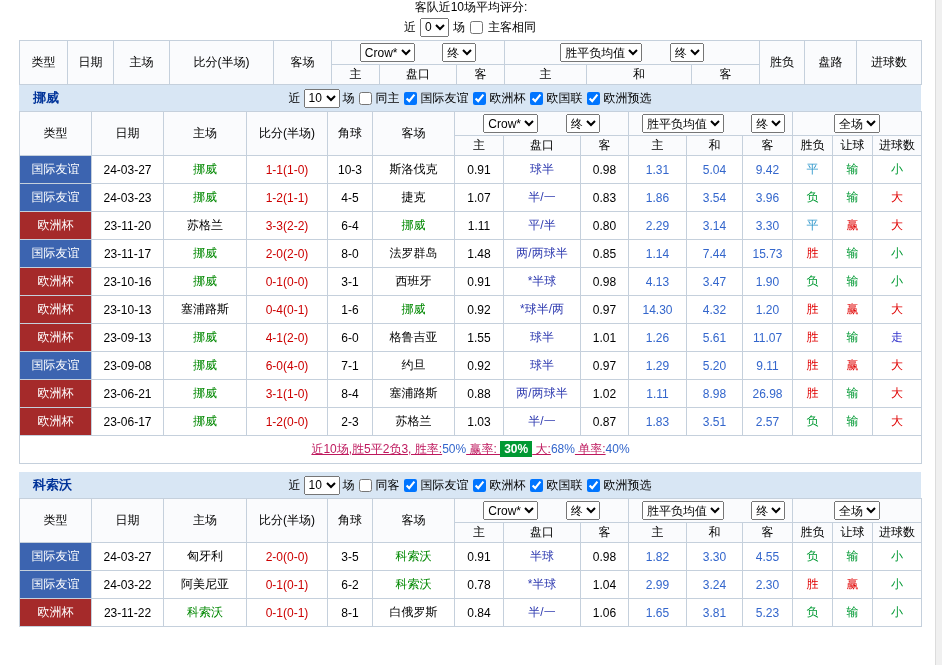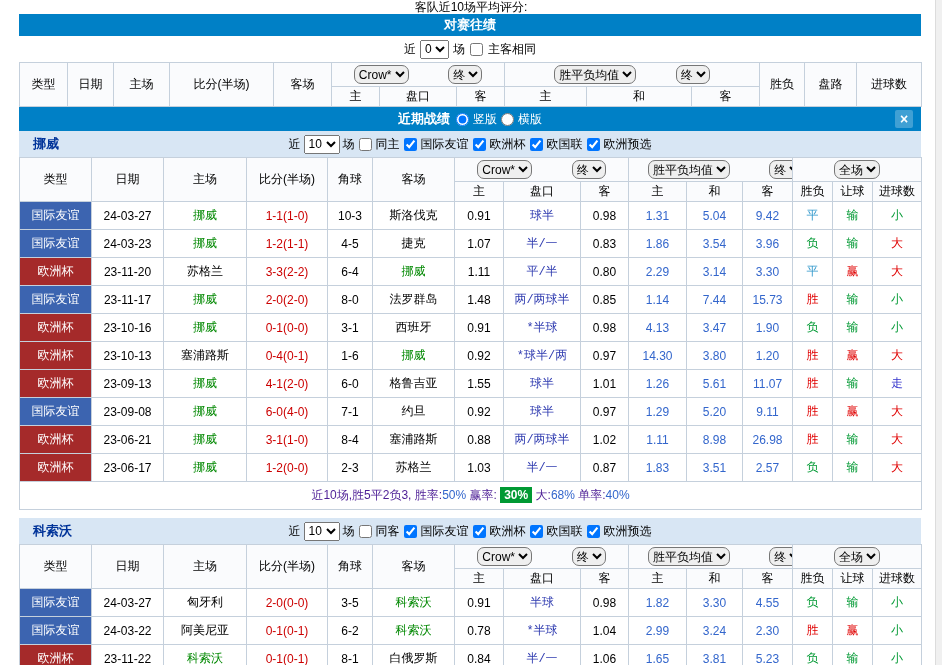--- a/index.html
+++ b/index.html
@@ -9,59 +9,56 @@
   .top-partial{height:14px;overflow:hidden;text-align:center;font-size:12px;line-height:14px;color:#000;}
   .content{width:902px;margin-left:19px;}
   .bluebar{background:#0080C6;color:#fff;height:22px;line-height:22px;text-align:center;font-weight:bold;font-size:13px;}
   .h2h-controls{height:26px;display:flex;align-items:center;justify-content:center;gap:4px;background:#fff;}
   table.grid{table-layout:fixed;width:902px;border-collapse:collapse;background:#fff;}
   .grid th,.grid td{border:1px solid #C5D0DC;text-align:center;overflow:hidden;white-space:nowrap;font-weight:normal;padding:0 1px;}
   .grid thead th{background:#FAFBFD;}
   .hr1 th{height:24px;}
   .hr2 th{height:20px;}
   .grid tbody td{height:28px;}
-  .selth select{margin:0 18px;border-radius:7px;}
+  .selth select{margin:0 12px;}
   select{font-size:12px;height:19px;vertical-align:middle;}
   input[type=checkbox],input[type=radio]{width:13px;height:13px;margin:0 1px;vertical-align:middle;}
   .recent-bar{height:24px;display:flex;align-items:center;justify-content:center;gap:3px;position:relative;font-weight:normal;}
   .recent-bar .rtitle{font-weight:bold;font-size:13px;margin-right:2px;}
   .recent-bar .rlabel{font-size:12px;color:#fff;}
   .close-btn{position:absolute;right:8px;top:3px;width:18px;height:18px;line-height:18px;text-align:center;background:rgba(255,255,255,0.25);border-radius:2px;cursor:pointer;font-size:14px;font-weight:bold;color:#fff;}
   .section-bar{height:26px;background:#D8E6F4;position:relative;}
   .team-name{position:absolute;left:14px;top:50%;transform:translateY(-50%);font-weight:bold;color:#003399;font-size:13px;}
   .sec-controls{display:flex;align-items:center;justify-content:center;height:100%;gap:3px;font-size:12px;color:#000;}
   .lg{color:#fff;}
   .lg-blue{background:#3C64B0;}
   .lg-red{background:#A52A2A;}
   .team-focus{color:#008800;}
   .score{color:#CC0000;}
-  .handicap{color:#2F3BB0;font-family:Liberation Mono, monospace;}
+  .handicap{color:#2F3BB0;}
   .avg{color:#3366CC;}
   .c-red{color:#E00000;}
   .c-green{color:#009933;}
   .c-blue{color:#3399CC;}
   .c-navy{color:#3333CC;}
   .footer-cell{height:26px;text-align:center;}
-  .fp-plain{color:#4c1d95;}
+  .fp-plain{color:#be185d;text-decoration:underline;}
   .fp-blue{color:#3366CC;}
   .fp-badge{background:#009933;color:#fff;padding:1px 4px;font-weight:bold;}
   .gap{height:8px;background:#fff;}
 </style>
 </head>
 <body>
 
 <div class="scrollbar"></div>
 
 <div class="top-partial">客队近10场平均评分:</div>
 
 <div class="content">
 
-  <div class="bluebar">
-    <span>对赛往绩</span>
-  </div>
 
   <div class="h2h-controls">
     <span>近</span>
     <select><option>0</option></select>
     <span>场</span>
     <input type="checkbox" style="">
     <span>主客相同</span>
   </div>
 
   <table class="grid">
@@ -104,28 +101,20 @@
         <th>主</th>
         <th>盘口</th>
         <th>客</th>
         <th>主</th>
         <th>和</th>
         <th>客</th>
       </tr>
     </thead>
   </table>
 
-  <div class="bluebar recent-bar">
-    <span class="rtitle">近期战绩</span>
-    <input type="radio" name="layout" checked="" style="">
-    <span class="rlabel">竖版</span>
-    <input type="radio" name="layout" style="">
-    <span class="rlabel">横版</span>
-    <span class="close-btn">×</span>
-  </div>
 
   <div class="section-bar">
     <span class="team-name">挪威</span>
     <div class="sec-controls">
       <span>近</span>
       <select><option>10</option></select>
       <span>场</span>
       <input type="checkbox" style="">
       <span>同主</span>
       <input type="checkbox" checked="" style="">
@@ -279,21 +268,21 @@
           <td class="lg lg-red">欧洲杯</td>
           <td>23-10-13</td>
           <td>塞浦路斯</td>
           <td class="score">0-4(0-1)</td>
           <td>1-6</td>
           <td class="team-focus">挪威</td>
           <td>0.92</td>
           <td class="handicap">*球半/两</td>
           <td>0.97</td>
           <td class="avg">14.30</td>
-          <td class="avg">3.80</td>
+          <td class="avg">4.32</td>
           <td class="avg">1.20</td>
           <td class="c-red">胜</td>
           <td class="c-red">赢</td>
           <td class="c-red">大</td>
         </tr>
         <tr>
           <td class="lg lg-red">欧洲杯</td>
           <td>23-09-13</td>
           <td class="team-focus">挪威</td>
           <td class="score">4-1(2-0)</td>

